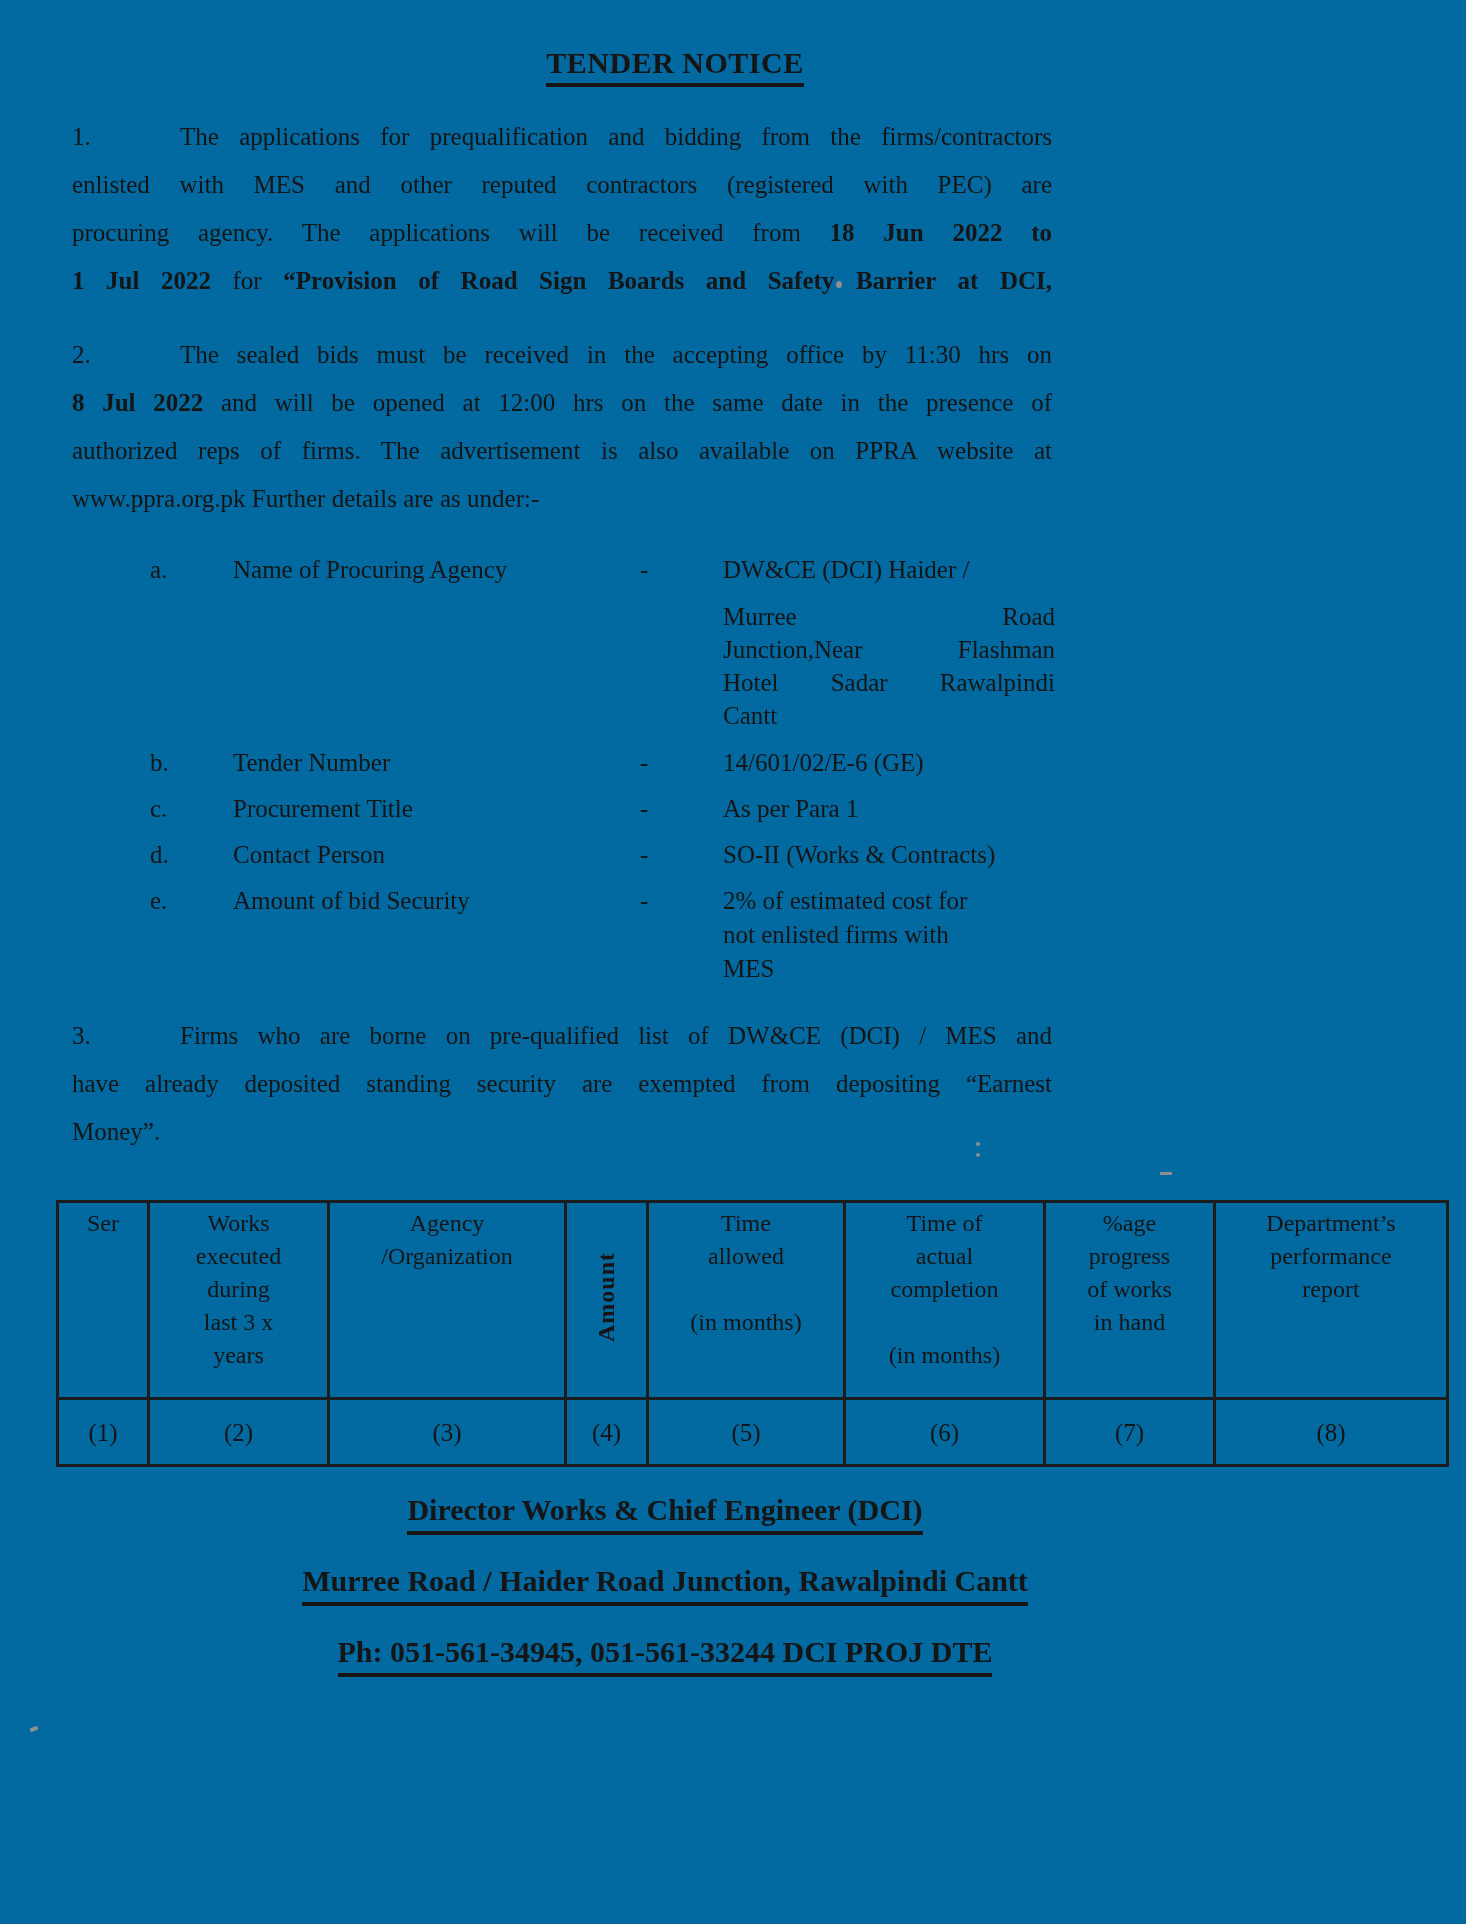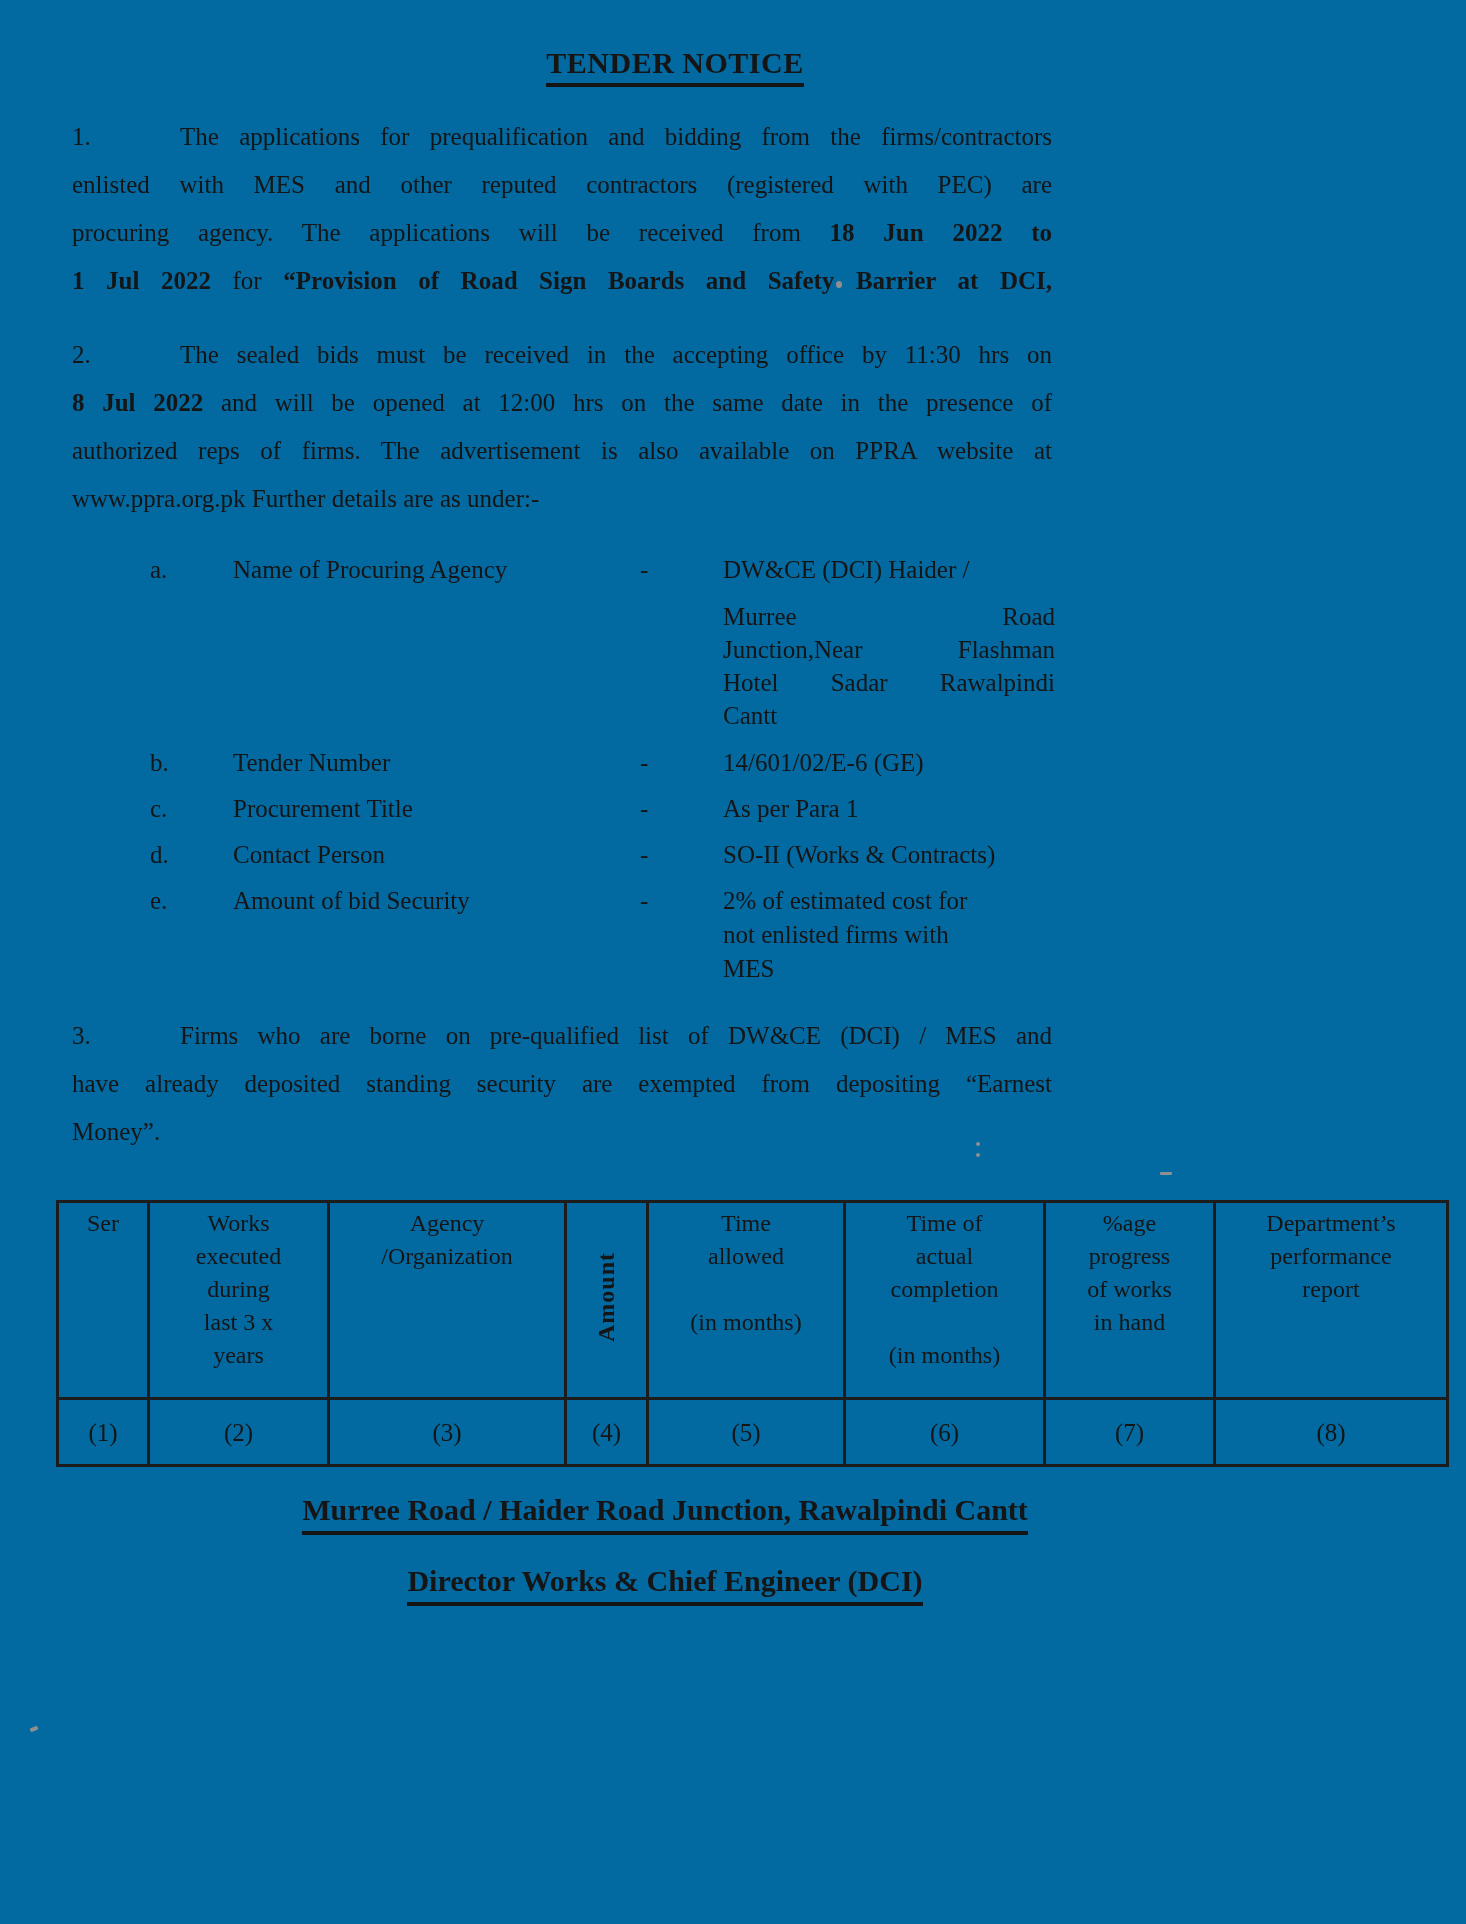--- a/index.html
+++ b/index.html
@@ -221,22 +221,23 @@
         <td>(4)</td>
         <td>(5)</td>
         <td>(6)</td>
         <td>(7)</td>
         <td>(8)</td>
       </tr>
     </tbody>
   </table>
 
   <div class="footer">
+    <div class="fline"><span>Director Works &amp; Chief Engineer (DCI)</span></div>
     <div class="fline"><span>Murree Road / Haider Road Junction, Rawalpindi Cantt</span></div>
-    <div class="fline"><span>Director Works &amp; Chief Engineer (DCI)</span></div>
+    <div class="fline"><span>Ph: 051-561-34945, 051-561-33244 DCI PROJ DTE</span></div>
   </div>
 
   <div class="art art-safety-dot"></div>
   <div class="art art-colon"></div>
   <div class="art art-tick"></div>
   <div class="art art-corner"></div>
 
 </div>
 
 </body></html>

